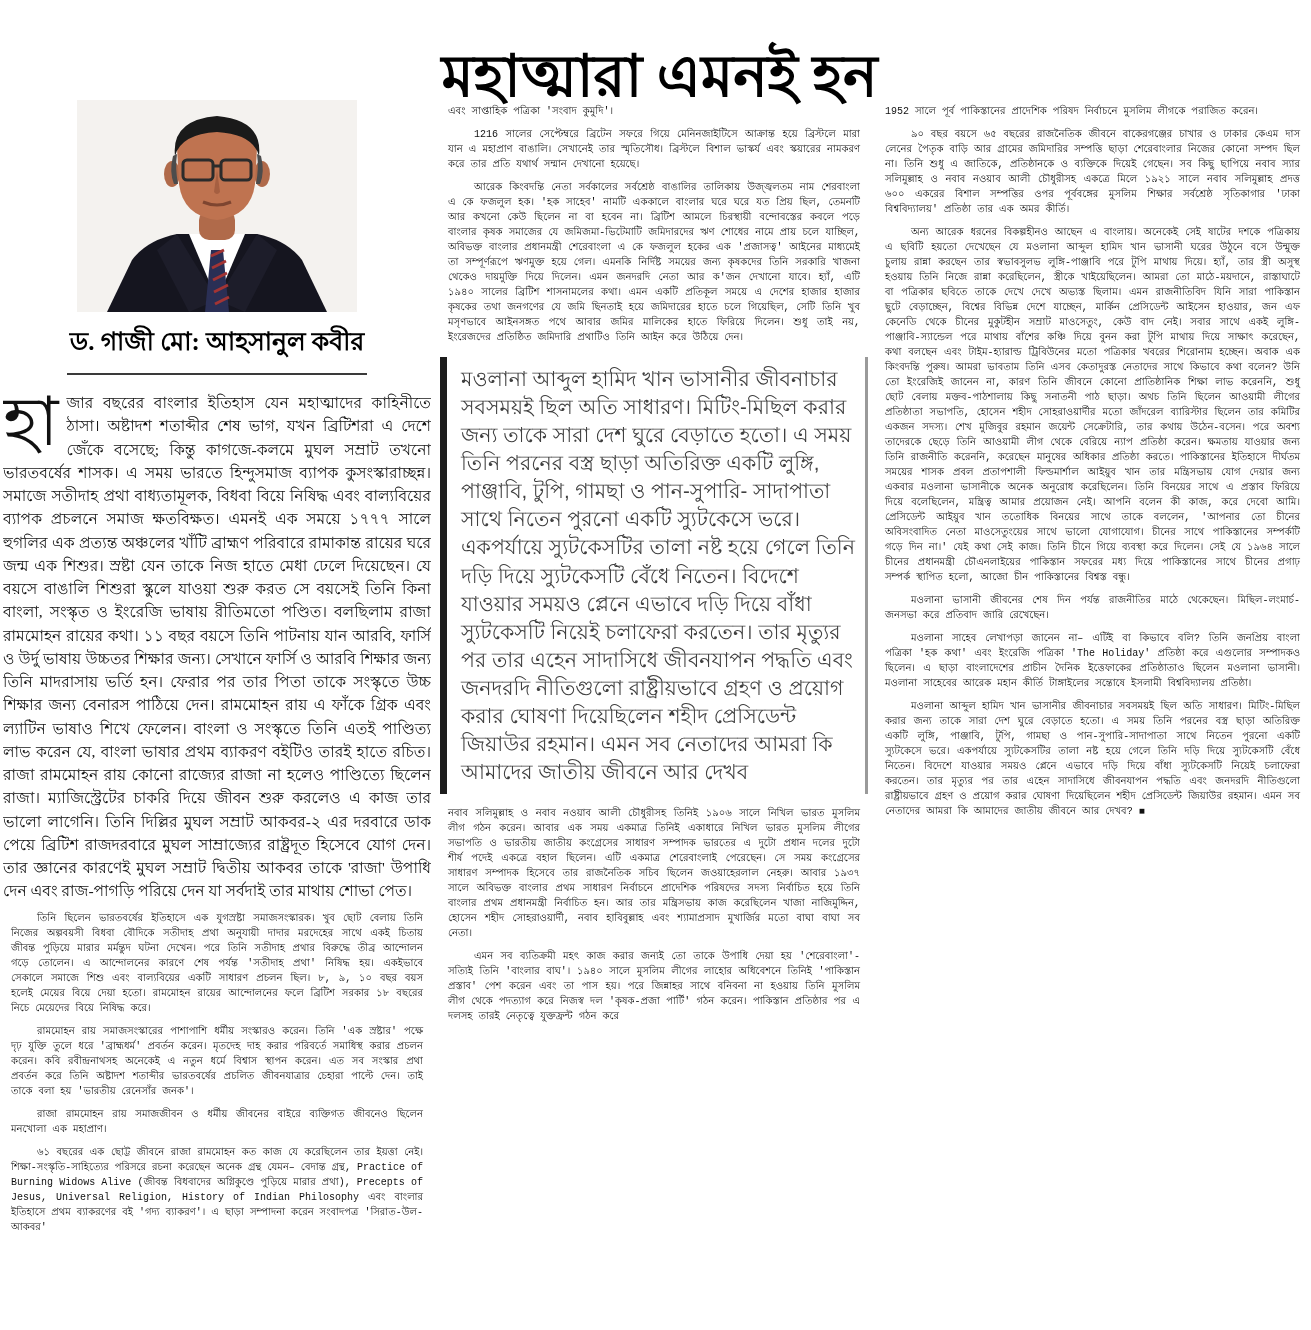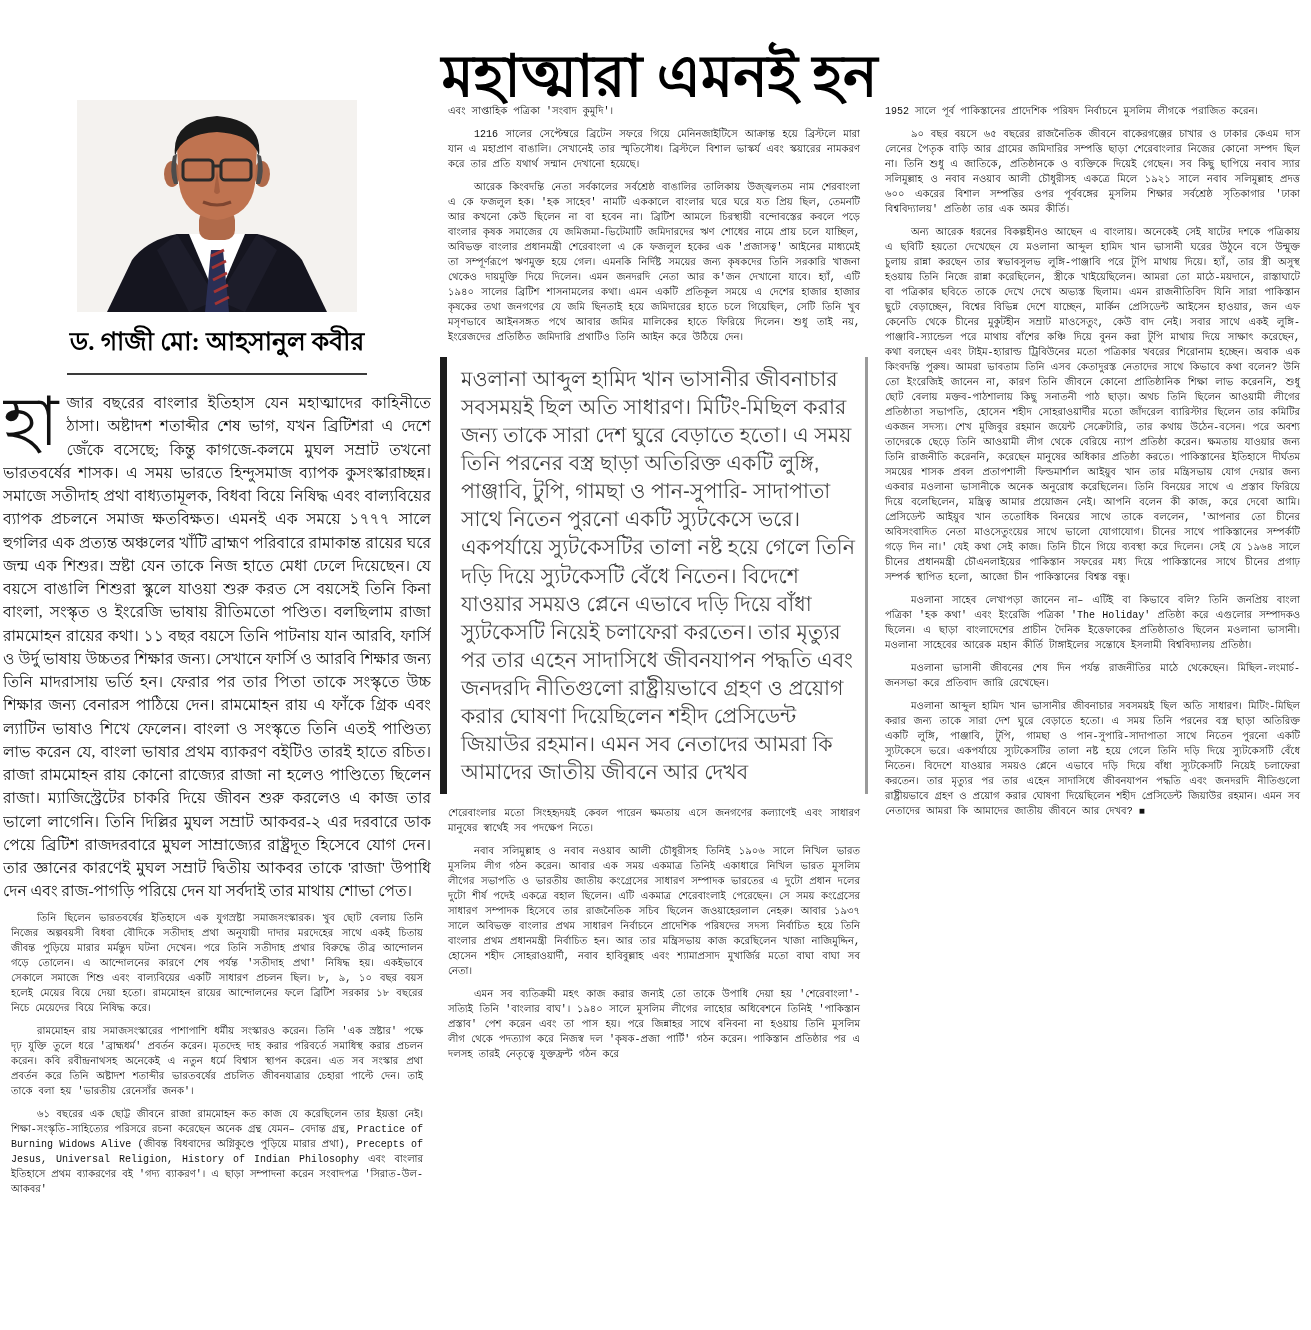--- a/index.html
+++ b/index.html
@@ -72,46 +72,46 @@
         <div class="byline">ড. গাজী মো: আহসানুল কবীর</div>
         <hr class="divider">
       </div>
 
       <p class="para lead">
         <span class="dropcap">হা</span><span>জার বছরের বাংলার ইতিহাস যেন মহাত্মাদের কাহিনীতে ঠাসা। অষ্টাদশ শতাব্দীর শেষ ভাগ, যখন ব্রিটিশরা এ দেশে জেঁকে বসেছে; কিন্তু কাগজে-কলমে মুঘল সম্রাট তখনো ভারতবর্ষের শাসক। এ সময় ভারতে হিন্দুসমাজ ব্যাপক কুসংস্কারাচ্ছন্ন। সমাজে সতীদাহ প্রথা বাধ্যতামূলক, বিধবা বিয়ে নিষিদ্ধ এবং বাল্যবিয়ের ব্যাপক প্রচলনে সমাজ ক্ষতবিক্ষত। এমনই এক সময়ে ১৭৭৭ সালে হুগলির এক প্রত্যন্ত অঞ্চলের খাঁটি ব্রাহ্মণ পরিবারে রামাকান্ত রায়ের ঘরে জন্ম এক শিশুর। স্রষ্টা যেন তাকে নিজ হাতে মেধা ঢেলে দিয়েছেন। যে বয়সে বাঙালি শিশুরা স্কুলে যাওয়া শুরু করত সে বয়সেই তিনি কিনা বাংলা, সংস্কৃত ও ইংরেজি ভাষায় রীতিমতো পণ্ডিত। বলছিলাম রাজা রামমোহন রায়ের কথা। ১১ বছর বয়সে তিনি পাটনায় যান আরবি, ফার্সি ও উর্দু ভাষায় উচ্চতর শিক্ষার জন্য। সেখানে ফার্সি ও আরবি শিক্ষার জন্য তিনি মাদরাসায় ভর্তি হন। ফেরার পর তার পিতা তাকে সংস্কৃতে উচ্চ শিক্ষার জন্য বেনারস পাঠিয়ে দেন। রামমোহন রায় এ ফাঁকে গ্রিক এবং ল্যাটিন ভাষাও শিখে ফেলেন। বাংলা ও সংস্কৃতে তিনি এতই পাণ্ডিত্য লাভ করেন যে, বাংলা ভাষার প্রথম ব্যাকরণ বইটিও তারই হাতে রচিত। রাজা রামমোহন রায় কোনো রাজ্যের রাজা না হলেও পাণ্ডিত্যে ছিলেন রাজা। ম্যাজিস্ট্রেটের চাকরি দিয়ে জীবন শুরু করলেও এ কাজ তার ভালো লাগেনি। তিনি দিল্লির মুঘল সম্রাট আকবর-২ এর দরবারে ডাক পেয়ে ব্রিটিশ রাজদরবারে মুঘল সাম্রাজ্যের রাষ্ট্রদূত হিসেবে যোগ দেন। তার জ্ঞানের কারণেই মুঘল সম্রাট দ্বিতীয় আকবর তাকে 'রাজা' উপাধি দেন এবং রাজ-পাগড়ি পরিয়ে দেন যা সর্বদাই তার মাথায় শোভা পেত।</span>
       </p>
       <div class="plist">
           <p>তিনি ছিলেন ভারতবর্ষের ইতিহাসে এক যুগস্রষ্টা সমাজসংস্কারক। খুব ছোট বেলায় তিনি নিজের অল্পবয়সী বিধবা বৌদিকে সতীদাহ প্রথা অনুযায়ী দাদার মরদেহের সাথে একই চিতায় জীবন্ত পুড়িয়ে মারার মর্মন্তুদ ঘটনা দেখেন। পরে তিনি সতীদাহ প্রথার বিরুদ্ধে তীব্র আন্দোলন গড়ে তোলেন। এ আন্দোলনের কারণে শেষ পর্যন্ত 'সতীদাহ প্রথা' নিষিদ্ধ হয়। একইভাবে সেকালে সমাজে শিশু এবং বাল্যবিয়ের একটি সাধারণ প্রচলন ছিল। ৮, ৯, ১০ বছর বয়স হলেই মেয়ের বিয়ে দেয়া হতো। রামমোহন রায়ের আন্দোলনের ফলে ব্রিটিশ সরকার ১৮ বছরের নিচে মেয়েদের বিয়ে নিষিদ্ধ করে।</p>
           <p>রামমোহন রায় সমাজসংস্কারের পাশাপাশি ধর্মীয় সংস্কারও করেন। তিনি 'এক স্রষ্টার' পক্ষে দৃঢ় যুক্তি তুলে ধরে 'ব্রাহ্মধর্ম' প্রবর্তন করেন। মৃতদেহ দাহ করার পরিবর্তে সমাধিস্থ করার প্রচলন করেন। কবি রবীন্দ্রনাথসহ অনেকেই এ নতুন ধর্মে বিশ্বাস স্থাপন করেন। এত সব সংস্কার প্রথা প্রবর্তন করে তিনি অষ্টাদশ শতাব্দীর ভারতবর্ষের প্রচলিত জীবনযাত্রার চেহারা পাল্টে দেন। তাই তাকে বলা হয় 'ভারতীয় রেনেসাঁর জনক'।</p>
+          <p>রাজা রামমোহন রায় সমাজজীবন ও ধর্মীয় জীবনের বাইরে ব্যক্তিগত জীবনেও ছিলেন মনখোলা এক মহাপ্রাণ।</p>
           <p>৬১ বছরের এক ছোট্ট জীবনে রাজা রামমোহন কত কাজ যে করেছিলেন তার ইয়ত্তা নেই। শিক্ষা-সংস্কৃতি-সাহিত্যের পরিসরে রচনা করেছেন অনেক গ্রন্থ যেমন– বেদান্ত গ্রন্থ, Practice of Burning Widows Alive (জীবন্ত বিধবাদের অগ্নিকুণ্ডে পুড়িয়ে মারার প্রথা), Precepts of Jesus, Universal Religion, History of Indian Philosophy এবং বাংলার ইতিহাসে প্রথম ব্যাকরণের বই 'গদ্য ব্যাকরণ'। এ ছাড়া সম্পাদনা করেন সংবাদপত্র 'সিরাত-উল-আকবর'</p>
         </div>
     </div>
 
     <div class="col">
       <div class="plist cont">
           <p>এবং সাপ্তাহিক পত্রিকা 'সংবাদ কুমুদি'।</p>
           <p>1216 সালের সেপ্টেম্বরে ব্রিটেন সফরে গিয়ে মেনিনজাইটিসে আক্রান্ত হয়ে ব্রিস্টলে মারা যান এ মহাপ্রাণ বাঙালি। সেখানেই তার স্মৃতিসৌধ। ব্রিস্টলে বিশাল ভাস্কর্য এবং স্কয়ারের নামকরণ করে তার প্রতি যথার্থ সম্মান দেখানো হয়েছে।</p>
           <p>আরেক কিংবদন্তি নেতা সর্বকালের সর্বশ্রেষ্ঠ বাঙালির তালিকায় উজ্জ্বলতম নাম শেরবাংলা এ কে ফজলুল হক। 'হক সাহেব' নামটি এককালে বাংলার ঘরে ঘরে যত প্রিয় ছিল, তেমনটি আর কখনো কেউ ছিলেন না বা হবেন না। ব্রিটিশ আমলে চিরস্থায়ী বন্দোবস্তের কবলে পড়ে বাংলার কৃষক সমাজের যে জমিজমা-ভিটেমাটি জমিদারদের ঋণ শোধের নামে প্রায় চলে যাচ্ছিল, অবিভক্ত বাংলার প্রধানমন্ত্রী শেরেবাংলা এ কে ফজলুল হকের এক 'প্রজাসত্ব' আইনের মাধ্যমেই তা সম্পূর্ণরূপে ঋণমুক্ত হয়ে গেল। এমনকি নির্দিষ্ট সময়ের জন্য কৃষকদের তিনি সরকারি খাজনা থেকেও দায়মুক্তি দিয়ে দিলেন। এমন জনদরদি নেতা আর ক'জন দেখানো যাবে। হ্যাঁ, এটি ১৯৪০ সালের ব্রিটিশ শাসনামলের কথা। এমন একটি প্রতিকূল সময়ে এ দেশের হাজার হাজার কৃষকের তথা জনগণের যে জমি ছিনতাই হয়ে জমিদারের হাতে চলে গিয়েছিল, সেটি তিনি খুব মসৃণভাবে আইনসঙ্গত পথে আবার জমির মালিকের হাতে ফিরিয়ে দিলেন। শুধু তাই নয়, ইংরেজদের প্রতিষ্ঠিত জমিদারি প্রথাটিও তিনি আইন করে উঠিয়ে দেন।</p>
         </div>
 
       <blockquote class="pullquote">মওলানা আব্দুল হামিদ খান ভাসানীর জীবনাচার সবসময়ই ছিল অতি সাধারণ। মিটিং-মিছিল করার জন্য তাকে সারা দেশ ঘুরে বেড়াতে হতো। এ সময় তিনি পরনের বস্ত্র ছাড়া অতিরিক্ত একটি লুঙ্গি, পাঞ্জাবি, টুপি, গামছা ও পান-সুপারি- সাদাপাতা সাথে নিতেন পুরনো একটি স্যুটকেসে ভরে। একপর্যায়ে স্যুটকেসটির তালা নষ্ট হয়ে গেলে তিনি দড়ি দিয়ে স্যুটকেসটি বেঁধে নিতেন। বিদেশে যাওয়ার সময়ও প্লেনে এভাবে দড়ি দিয়ে বাঁধা স্যুটকেসটি নিয়েই চলাফেরা করতেন। তার মৃত্যুর পর তার এহেন সাদাসিধে জীবনযাপন পদ্ধতি এবং জনদরদি নীতিগুলো রাষ্ট্রীয়ভাবে গ্রহণ ও প্রয়োগ করার ঘোষণা দিয়েছিলেন শহীদ প্রেসিডেন্ট জিয়াউর রহমান। এমন সব নেতাদের আমরা কি আমাদের জাতীয় জীবনে আর দেখব</blockquote>
 
       <div class="plist cont">
-          <p>শেরেবাংলার মতো সিংহহৃদয়ই কেবল পারেন ক্ষমতায় এসে জনগণের কল্যাণেই এবং সাধারণ মানুষের স্বার্থেই সব পদক্ষেপ নিতে।</p>
           <p>নবাব সলিমুল্লাহ ও নবাব নওয়াব আলী চৌধুরীসহ তিনিই ১৯০৬ সালে নিখিল ভারত মুসলিম লীগ গঠন করেন। আবার এক সময় একমাত্র তিনিই একাধারে নিখিল ভারত মুসলিম লীগের সভাপতি ও ভারতীয় জাতীয় কংগ্রেসের সাধারণ সম্পাদক ভারতের এ দুটো প্রধান দলের দুটো শীর্ষ পদেই একত্রে বহাল ছিলেন। এটি একমাত্র শেরেবাংলাই পেরেছেন। সে সময় কংগ্রেসের সাধারণ সম্পাদক হিসেবে তার রাজনৈতিক সচিব ছিলেন জওয়াহেরলাল নেহরু। আবার ১৯৩৭ সালে অবিভক্ত বাংলার প্রথম সাধারণ নির্বাচনে প্রাদেশিক পরিষদের সদস্য নির্বাচিত হয়ে তিনি বাংলার প্রথম প্রধানমন্ত্রী নির্বাচিত হন। আর তার মন্ত্রিসভায় কাজ করেছিলেন খাজা নাজিমুদ্দিন, হোসেন শহীদ সোহরাওয়ার্দী, নবাব হাবিবুল্লাহ এবং শ্যামাপ্রসাদ মুখার্জির মতো বাঘা বাঘা সব নেতা।</p>
           <p>এমন সব ব্যতিক্রমী মহৎ কাজ করার জন্যই তো তাকে উপাধি দেয়া হয় 'শেরেবাংলা'-সত্যিই তিনি 'বাংলার বাঘ'। ১৯৪০ সালে মুসলিম লীগের লাহোর অধিবেশনে তিনিই 'পাকিস্তান প্রস্তাব' পেশ করেন এবং তা পাস হয়। পরে জিন্নাহর সাথে বনিবনা না হওয়ায় তিনি মুসলিম লীগ থেকে পদত্যাগ করে নিজস্ব দল 'কৃষক-প্রজা পার্টি' গঠন করেন। পাকিস্তান প্রতিষ্ঠার পর এ দলসহ তারই নেতৃত্বে যুক্তফ্রন্ট গঠন করে</p>
         </div>
     </div>
 
     <div class="col">
       <div class="plist cont">
           <p>1952 সালে পূর্ব পাকিস্তানের প্রাদেশিক পরিষদ নির্বাচনে মুসলিম লীগকে পরাজিত করেন।</p>
           <p>৯০ বছর বয়সে ৬৫ বছরের রাজনৈতিক জীবনে বাকেরগঞ্জের চাখার ও ঢাকার কেএম দাস লেনের পৈতৃক বাড়ি আর গ্রামের জমিদারির সম্পত্তি ছাড়া শেরেবাংলার নিজের কোনো সম্পদ ছিল না। তিনি শুধু এ জাতিকে, প্রতিষ্ঠানকে ও ব্যক্তিকে দিয়েই গেছেন। সব কিছু ছাপিয়ে নবাব স্যার সলিমুল্লাহ ও নবাব নওয়াব আলী চৌধুরীসহ একত্রে মিলে ১৯২১ সালে নবাব সলিমুল্লাহ প্রদত্ত ৬০০ একরের বিশাল সম্পত্তির ওপর পূর্ববঙ্গের মুসলিম শিক্ষার সর্বশ্রেষ্ঠ সৃতিকাগার 'ঢাকা বিশ্ববিদ্যালয়' প্রতিষ্ঠা তার এক অমর কীর্তি।</p>
           <p>অন্য আরেক ধরনের বিকল্পহীনও আছেন এ বাংলায়। অনেকেই সেই ষাটের দশকে পত্রিকায় এ ছবিটি হয়তো দেখেছেন যে মওলানা আব্দুল হামিদ খান ভাসানী ঘরের উঠুনে বসে উন্মুক্ত চুলায় রান্না করছেন তার স্বভাবসুলভ লুঙ্গি-পাঞ্জাবি পরে টুপি মাথায় দিয়ে। হ্যাঁ, তার স্ত্রী অসুস্থ হওয়ায় তিনি নিজে রান্না করেছিলেন, স্ত্রীকে খাইয়েছিলেন। আমরা তো মাঠে-ময়দানে, রাস্তাঘাটে বা পত্রিকার ছবিতে তাকে দেখে দেখে অভ্যস্ত ছিলাম। এমন রাজনীতিবিদ যিনি সারা পাকিস্তান ছুটে বেড়াচ্ছেন, বিশ্বের বিভিন্ন দেশে যাচ্ছেন, মার্কিন প্রেসিডেন্ট আইসেন হাওয়ার, জন এফ কেনেডি থেকে চীনের মুকুটহীন সম্রাট মাওসেতুং, কেউ বাদ নেই। সবার সাথে একই লুঙ্গি-পাঞ্জাবি-স্যান্ডেল পরে মাথায় বাঁশের কঞ্চি দিয়ে বুনন করা টুপি মাথায় দিয়ে সাক্ষাৎ করেছেন, কথা বলছেন এবং টাইম-হ্যারাল্ড ট্রিবিউনের মতো পত্রিকার খবরের শিরোনাম হচ্ছেন। অবাক এক কিংবদন্তি পুরুষ। আমরা ভাবতাম তিনি এসব কেতাদুরস্ত নেতাদের সাথে কিভাবে কথা বলেন? উনি তো ইংরেজিই জানেন না, কারণ তিনি জীবনে কোনো প্রাতিষ্ঠানিক শিক্ষা লাভ করেননি, শুধু ছোট বেলায় মক্তব-পাঠশালায় কিছু সনাতনী পাঠ ছাড়া। অথচ তিনি ছিলেন আওয়ামী লীগের প্রতিষ্ঠাতা সভাপতি, হোসেন শহীদ সোহরাওয়ার্দীর মতো জাঁদরেল ব্যারিস্টার ছিলেন তার কমিটির একজন সদস্য। শেখ মুজিবুর রহমান জয়েন্ট সেক্রেটারি, তার কথায় উঠেন-বসেন। পরে অবশ্য তাদেরকে ছেড়ে তিনি আওয়ামী লীগ থেকে বেরিয়ে ন্যাপ প্রতিষ্ঠা করেন। ক্ষমতায় যাওয়ার জন্য তিনি রাজনীতি করেননি, করেছেন মানুষের অধিকার প্রতিষ্ঠা করতে। পাকিস্তানের ইতিহাসে দীর্ঘতম সময়ের শাসক প্রবল প্রতাপশালী ফিল্ডমার্শাল আইয়ুব খান তার মন্ত্রিসভায় যোগ দেয়ার জন্য একবার মওলানা ভাসানীকে অনেক অনুরোধ করেছিলেন। তিনি বিনয়ের সাথে এ প্রস্তাব ফিরিয়ে দিয়ে বলেছিলেন, মন্ত্রিত্ব আমার প্রয়োজন নেই। আপনি বলেন কী কাজ, করে দেবো আমি। প্রেসিডেন্ট আইয়ুব খান ততোধিক বিনয়ের সাথে তাকে বললেন, 'আপনার তো চীনের অবিসংবাদিত নেতা মাওসেতুংয়ের সাথে ভালো যোগাযোগ। চীনের সাথে পাকিস্তানের সম্পর্কটি গড়ে দিন না।' যেই কথা সেই কাজ। তিনি চীনে গিয়ে ব্যবস্থা করে দিলেন। সেই যে ১৯৬৪ সালে চীনের প্রধানমন্ত্রী চৌএনলাইয়ের পাকিস্তান সফরের মধ্য দিয়ে পাকিস্তানের সাথে চীনের প্রগাঢ় সম্পর্ক স্থাপিত হলো, আজো চীন পাকিস্তানের বিশ্বস্ত বন্ধু।</p>
+          <p>মওলানা ভাসানী জীবনের শেষ দিন পর্যন্ত রাজনীতির মাঠে থেকেছেন। মিছিল-লংমার্চ-জনসভা করে প্রতিবাদ জারি রেখেছেন।</p>
           <p>মওলানা সাহেব লেখাপড়া জানেন না– এটিই বা কিভাবে বলি? তিনি জনপ্রিয় বাংলা পত্রিকা 'হক কথা' এবং ইংরেজি পত্রিকা 'The Holiday' প্রতিষ্ঠা করে এগুলোর সম্পাদকও ছিলেন। এ ছাড়া বাংলাদেশের প্রাচীন দৈনিক ইত্তেফাকের প্রতিষ্ঠাতাও ছিলেন মওলানা ভাসানী। মওলানা সাহেবের আরেক মহান কীর্তি টাঙ্গাইলের সন্তোষে ইসলামী বিশ্ববিদ্যালয় প্রতিষ্ঠা।</p>
-          <p>মওলানা ভাসানী জীবনের শেষ দিন পর্যন্ত রাজনীতির মাঠে থেকেছেন। মিছিল-লংমার্চ-জনসভা করে প্রতিবাদ জারি রেখেছেন।</p>
           <p>মওলানা আব্দুল হামিদ খান ভাসানীর জীবনাচার সবসময়ই ছিল অতি সাধারণ। মিটিং-মিছিল করার জন্য তাকে সারা দেশ ঘুরে বেড়াতে হতো। এ সময় তিনি পরনের বস্ত্র ছাড়া অতিরিক্ত একটি লুঙ্গি, পাঞ্জাবি, টুপি, গামছা ও পান-সুপারি-সাদাপাতা সাথে নিতেন পুরনো একটি স্যুটকেসে ভরে। একপর্যায়ে স্যুটকেসটির তালা নষ্ট হয়ে গেলে তিনি দড়ি দিয়ে স্যুটকেসটি বেঁধে নিতেন। বিদেশে যাওয়ার সময়ও প্লেনে এভাবে দড়ি দিয়ে বাঁধা স্যুটকেসটি নিয়েই চলাফেরা করতেন। তার মৃত্যুর পর তার এহেন সাদাসিধে জীবনযাপন পদ্ধতি এবং জনদরদি নীতিগুলো রাষ্ট্রীয়ভাবে গ্রহণ ও প্রয়োগ করার ঘোষণা দিয়েছিলেন শহীদ প্রেসিডেন্ট জিয়াউর রহমান। এমন সব নেতাদের আমরা কি আমাদের জাতীয় জীবনে আর দেখব? ■</p>
         </div>
 
     </div>
 
   </div>
 </div>
 
 </body></html>

